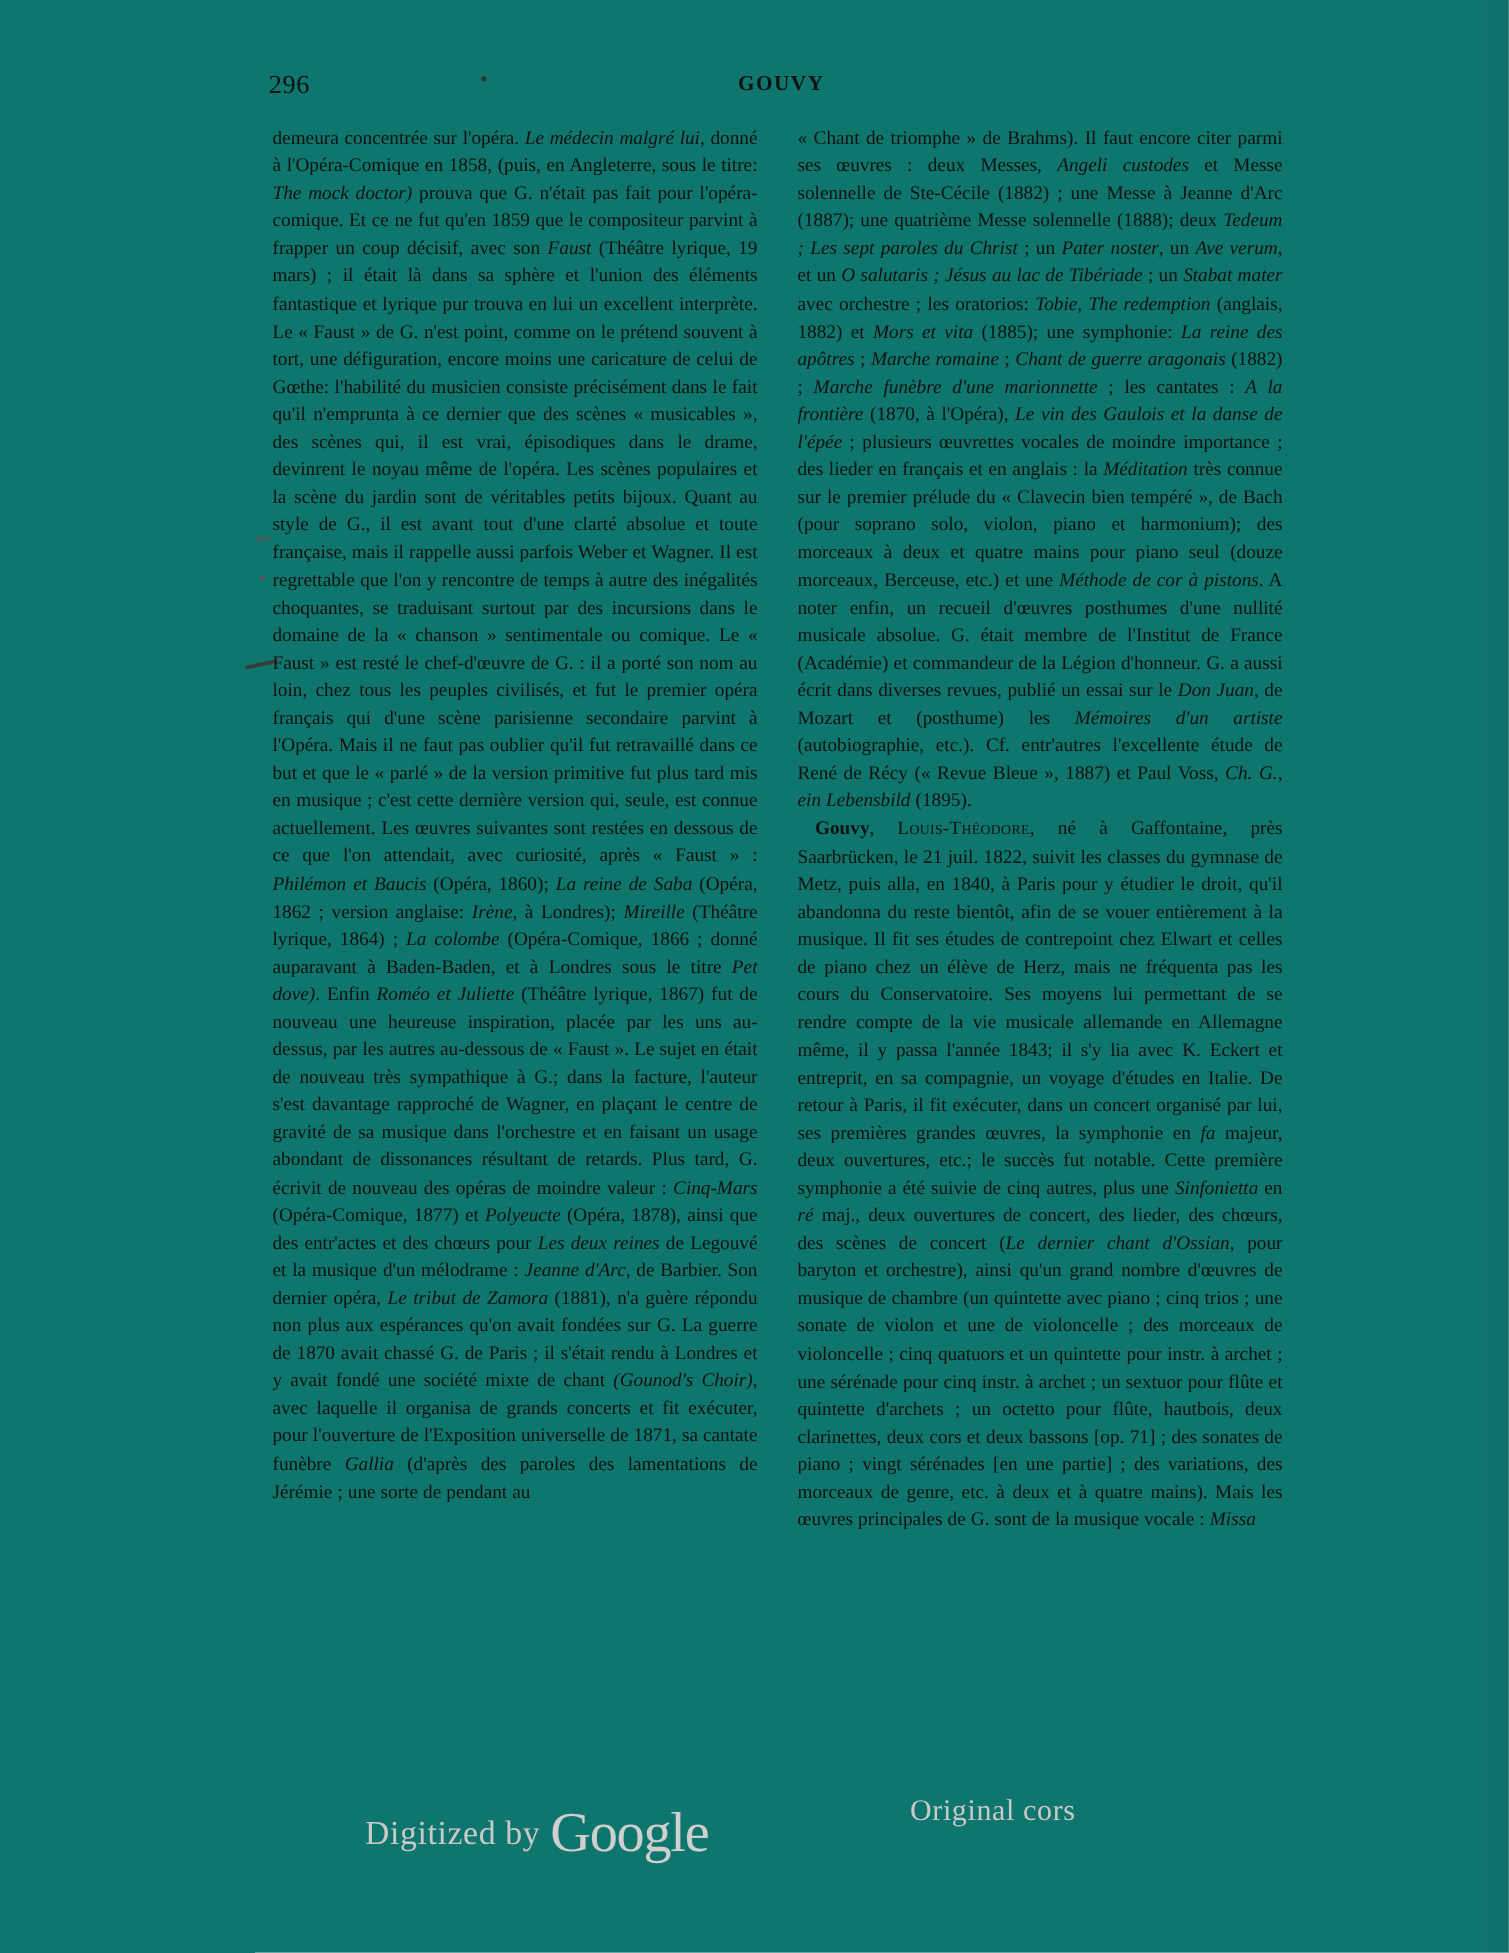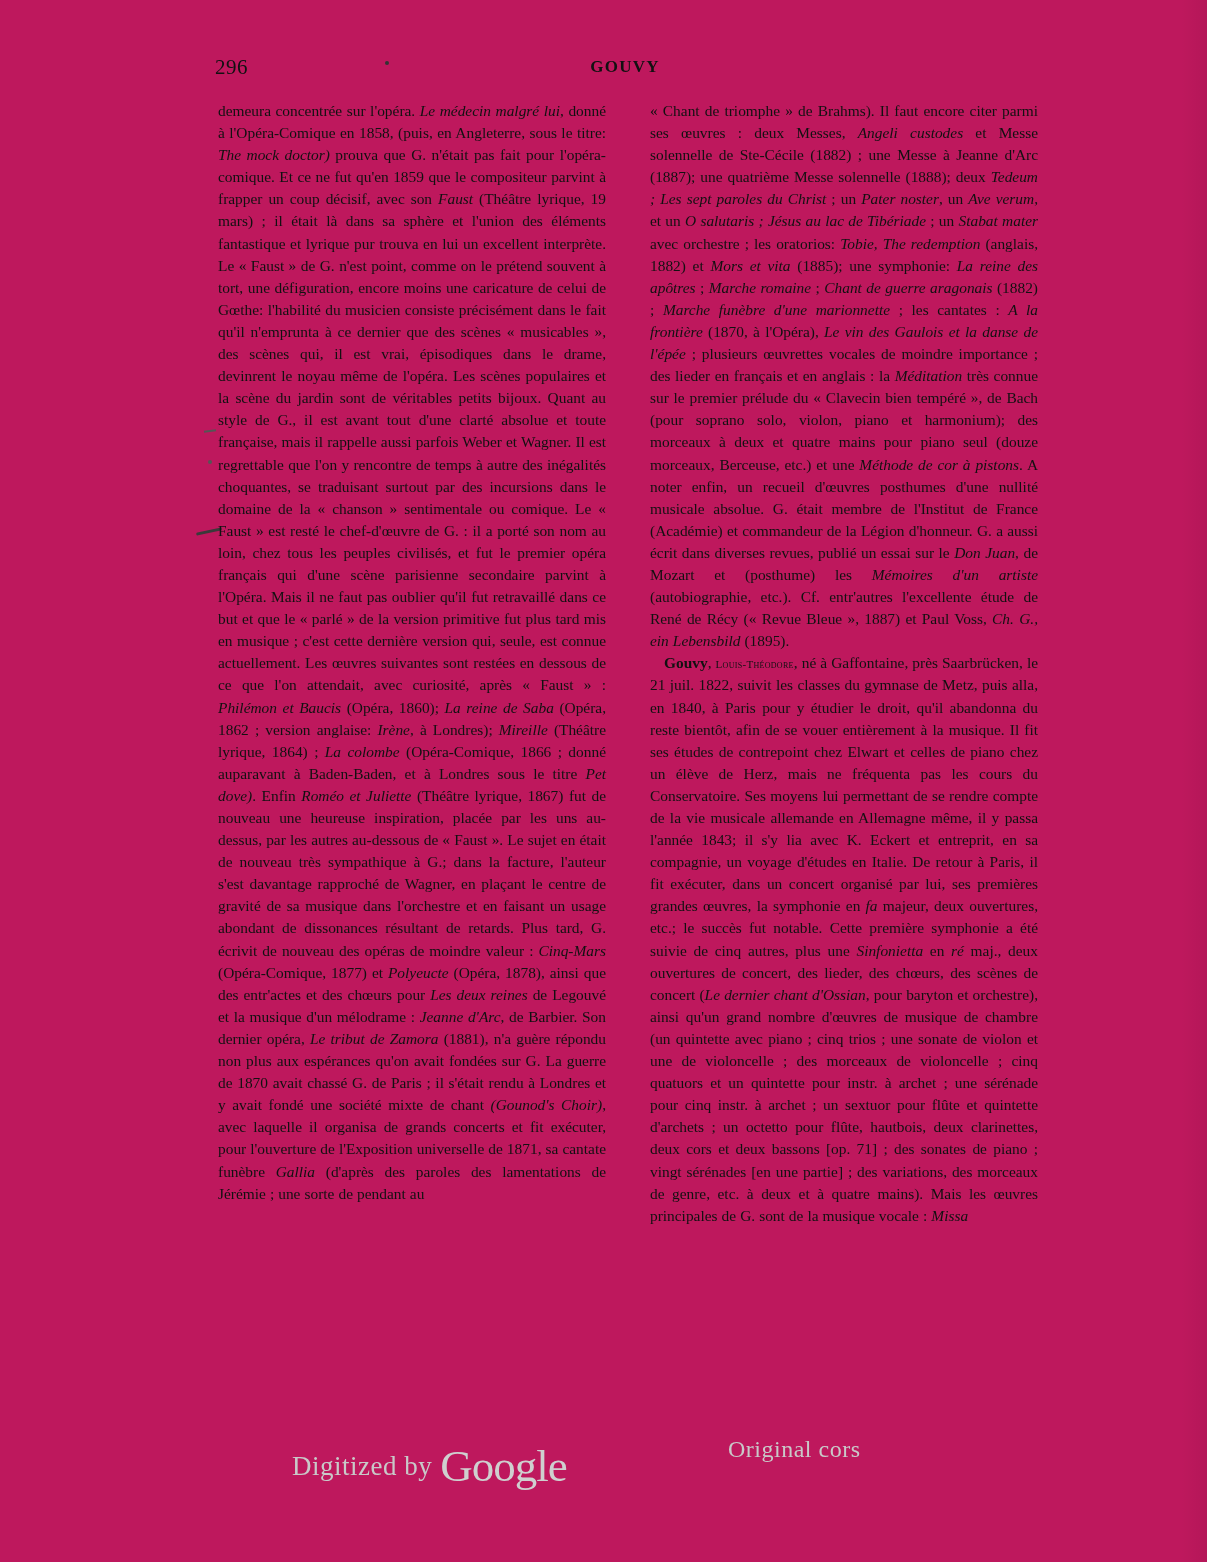--- a/index.html
+++ b/index.html
@@ -13,21 +13,21 @@
     position: relative;
     font-family: "Liberation Serif", serif;
     color: #111;
     overflow: hidden;
   }
   .page {
     position: absolute;
     top: 0; left: 0;
     width: 1207px;
     height: 1562px;
-    background: #be185d;
+    background: #0f766e;
   }
   .header {
     position: absolute;
     top: 55px;
     left: 215px;
     width: 820px;
     height: 24px;
   }
   .folio {
     position: absolute;
@@ -54,42 +54,42 @@
     height: 4px;
     background: #333;
     border-radius: 50%;
   }
   .columns {
     position: absolute;
     top: 100px;
     left: 218px;
     width: 820px;
     display: flex;
-    gap: 44px;
+    gap: 32px;
   }
   .col {
     width: 388px;
     font-size: 15.4px;
     line-height: 1.435;
     text-align: justify;
     text-justify: inter-word;
     word-spacing: 0.2px;
     hyphens: manual;
   }
   .col p {
     margin: 0;
     text-indent: 0;
   }
   .col p.indent {
     text-indent: 14px;
   }
   i, em { font-style: italic; }
   .sc {
     font-variant: small-caps;
-    font-size: 11px;
+    font-size: 15px;
     letter-spacing: 0.3px;
   }
   b { font-weight: bold; }
   .marks {
     position: absolute;
     left: 196px;
     top: 430px;
     width: 30px;
     height: 120px;
   }

